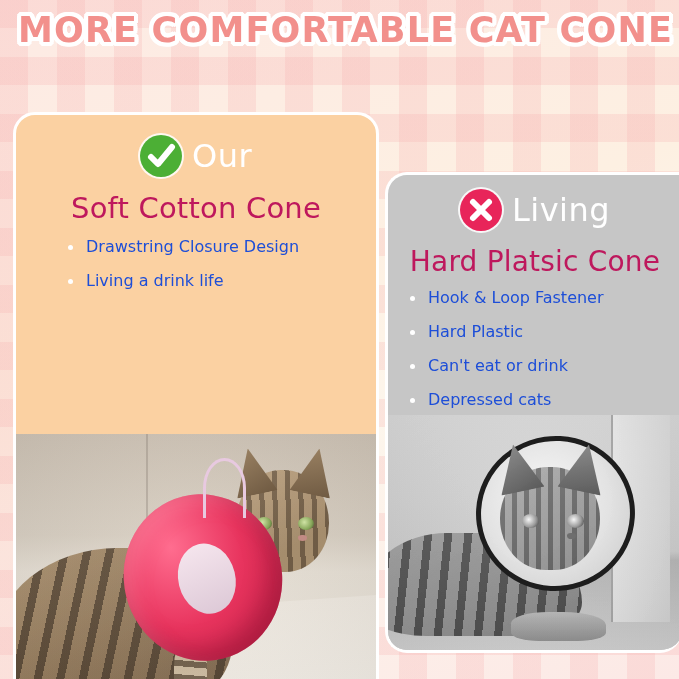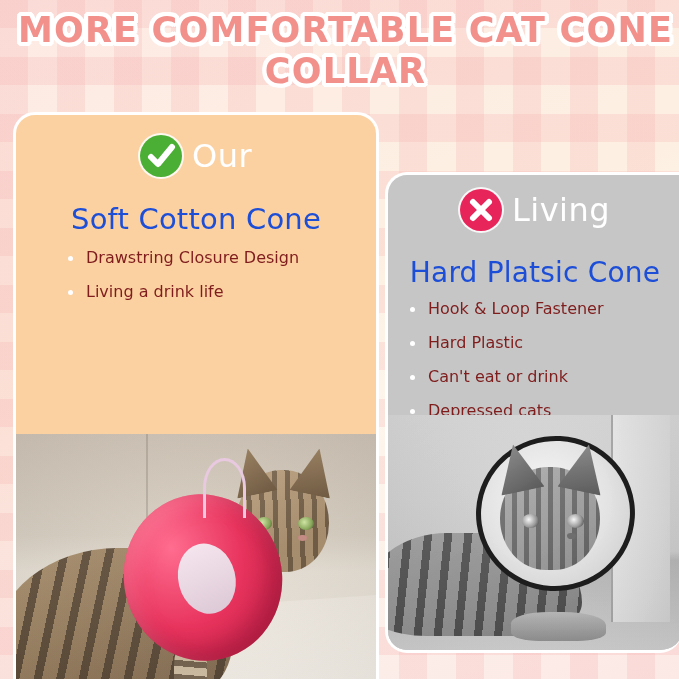--- a/index.html
+++ b/index.html
@@ -107,41 +107,41 @@
     font-family:"DejaVu Sans", sans-serif;
     font-size:32px;
     color:#ffffff;
     line-height:1;
     letter-spacing:0.5px;
   }
 
   .cone-title {
     font-family:"DejaVu Sans", sans-serif;
     font-size:29px;
-    color:#1d4ed8;
+    color:#be185d;
     text-align:center;
-    margin-top:25px;
+    margin-top:14px;
     letter-spacing:0.2px;
     white-space:nowrap;
   }
   #card-other .cone-title { font-size:28px; }
 
   
   ul.feature-list {
     list-style:none;
     margin:14px 0 0 0;
     padding:0 0 0 52px;
   }
   #card-other ul.feature-list { padding-left:22px; margin-top:12px; }
 
   ul.feature-list li {
     position:relative;
     font-family:"DejaVu Sans", sans-serif;
     font-size:16px;
-    color:#7f1d1d;
+    color:#1d4ed8;
     line-height:1;
     margin-bottom:18px;
     padding-left:18px;
     white-space:nowrap;
   }
   ul.feature-list li::before {
     content:"";
     position:absolute;
     left:0; top:6px;
     width:5px; height:5px;
@@ -314,21 +314,20 @@
     pointer-events:none;
   }
 </style>
 </head>
 <body>
 
 <div id="infographic">
 
   <div class="title-wrap">
     <div class="title-line">MORE COMFORTABLE CAT CONE</div>
-    <div class="title-line">COLLAR</div>
   </div>
 
   <div class="card" id="card-our">
 
     <div class="brand-row">
       <span class="badge-icon ok">
         <svg viewBox="0 0 42 42" aria-hidden="true">
           <path d="M11 22 L18 29 L32 12" fill="none" stroke="#ffffff" stroke-width="6" stroke-linecap="round" stroke-linejoin="round"></path>
         </svg>
       </span>

